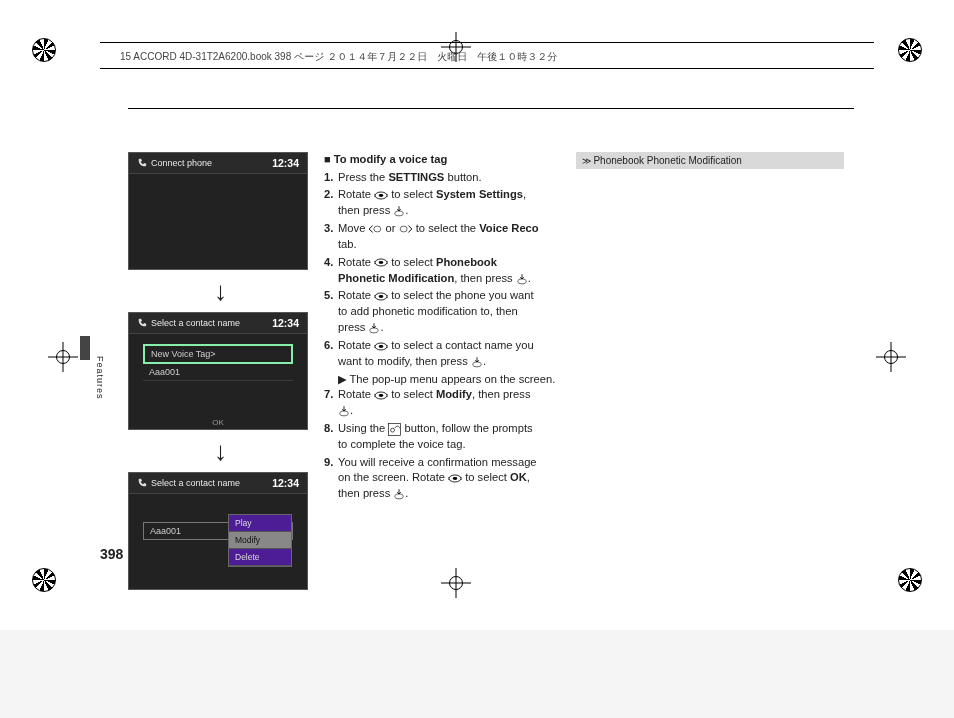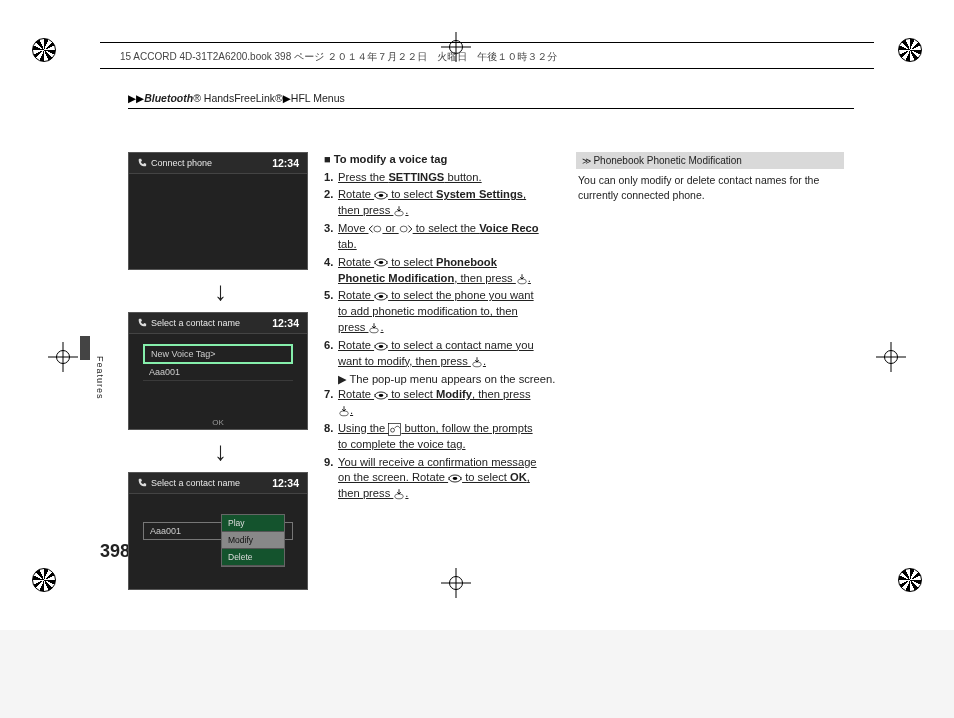--- a/index.html
+++ b/index.html
@@ -39,53 +39,53 @@
   }
   .breadcrumb .tri{color:#000;}
   .breadcrumb .bi{font-style:italic;font-weight:bold;}
   .breadcrumb .section{font-weight:normal;}
   .bcline{position:absolute;top:108px;left:128px;right:100px;height:1px;background:#000;}
   
   .sidetab{position:absolute;left:80px;top:336px;width:10px;height:24px;background:#444;}
   .sidelabel{position:absolute;left:95px;top:356px;font-size:9px;color:#222;
     writing-mode:vertical-rl;transform:rotate(0deg);letter-spacing:1px;}
   
-  .pagenum{position:absolute;left:100px;bottom:68px;font-size:18px;font-weight:bold;}
+  .pagenum{position:absolute;left:100px;bottom:68px;font-size:14px;font-weight:bold;}
   
   .content{position:absolute;top:152px;left:128px;right:100px;bottom:88px;}
   .col1{position:absolute;left:0;top:0;width:185px;}
   .col2{position:absolute;left:196px;top:0;width:232px;line-height:1.4;}
   .col3{position:absolute;left:448px;top:0;width:268px;}
   
   .screen{
     width:178px;height:116px;background:#222;border:1px solid #555;
     position:relative;color:#e8e8e8;font-size:9px;margin-bottom:8px;
   }
   .screen .sbar{display:flex;justify-content:space-between;align-items:center;
     padding:4px 8px;background:#2a2a2a;border-bottom:1px solid #444;gap:29px;}
   .screen .sbar .ico{display:inline-flex;align-items:center;gap:4px;}
   .screen .sbar .clock{font-size:10.5px;font-weight:bold;color:#fff;}
   .screen .body{padding:10px 14px;}
   .row{padding:3px 6px;border-bottom:1px solid #3a3a3a;color:#ccc;}
   .popup{
-    position:absolute;right:22px;bottom:22px;width:62px;
-    background:#14532d;border:1px solid #666;font-size:8.5px;
+    position:absolute;right:15px;bottom:22px;width:62px;
+    background:#4c1d95;border:1px solid #666;font-size:8.5px;
   }
   .popup div{padding:3px 6px;border-bottom:1px solid #555;color:#ddd;}
   .popup .sel{background:#888;color:#111;}
   .softkeys{position:absolute;bottom:0;left:0;right:0;display:flex;
     justify-content:center;gap:40px;font-size:8px;color:#999;padding:2px;}
   .arrow{
     text-align:center;font-size:26px;line-height:1;margin:2px 0 8px;
   }
   
   .col2 .title{font-weight:bold;}
   .col2 .sq{font-size:11px;}
   .col2 ol{margin:2px 0 0 0;padding:0;list-style:none;counter-reset:step;}
-  .col2 li{margin:0 12px 2px 0;padding-left:14px;position:relative;text-decoration:underline;}
+  .col2 li{margin:0 12px 2px 0;padding-left:14px;position:relative;}
   .col2 li::before{counter-increment:step;content:counter(step) ".";
     position:absolute;left:0;font-weight:bold;}
   .col2 b{font-weight:bold;}
   .col2 .sub{padding-left:14px;}
   .dialico{display:inline-block;vertical-align:middle;}
   
   .sidebar-h{
     background:#d9d9d9;padding:3px 6px;font-size:10px;margin-bottom:4px;
     display:flex;align-items:center;gap:2px;
   }
@@ -112,23 +112,20 @@
       <div class="c"></div>
     </div>
 <div class="cross ra">
       <div class="c"></div>
     </div>
 <div class="hline top1"></div>
 <div class="hline top2"></div>
 
 <div class="book-header">15 ACCORD 4D-31T2A6200.book  398 ページ  ２０１４年７月２２日　火曜日　午後１０時３２分</div>
 
-<div class="breadcrumb">
-  <span class="tri">▶▶</span><span class="bi">Bluetooth</span><span>®</span><span class="section"> HandsFreeLink</span><span>®</span><span class="tri">▶</span><span class="section">HFL Menus</span>
-</div>
 <div class="bcline"></div>
 
 <div class="sidetab"></div>
 <div class="sidelabel">Features</div>
 <div class="pagenum">398</div>
 
 <div class="content">
 
   <div class="col1">
 
@@ -256,18 +253,17 @@
                 <path d="M10 2v8m-3-3l3 3 3-3" stroke="#000" fill="none" stroke-width="1.4"></path>
               </svg></span>.</li>
         </ol>
   </div>
 
   <div class="col3">
     <div class="sidebar-h">
       <span class="chev">≫</span>
       <span>Phonebook Phonetic Modification</span>
     </div>
-    <div class="sidebar-body">You can only modify or delete contact names for the currently connected phone.</div>
   </div>
 
 </div>
 
 </div>
 
 </body></html>

